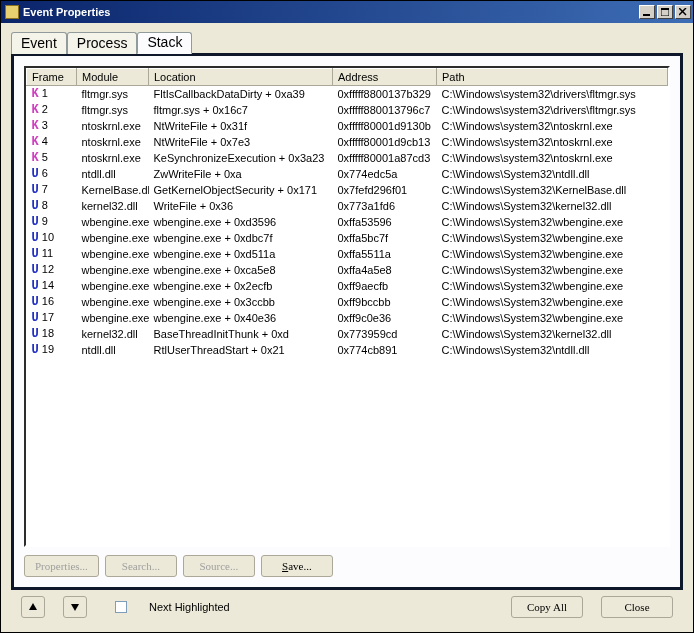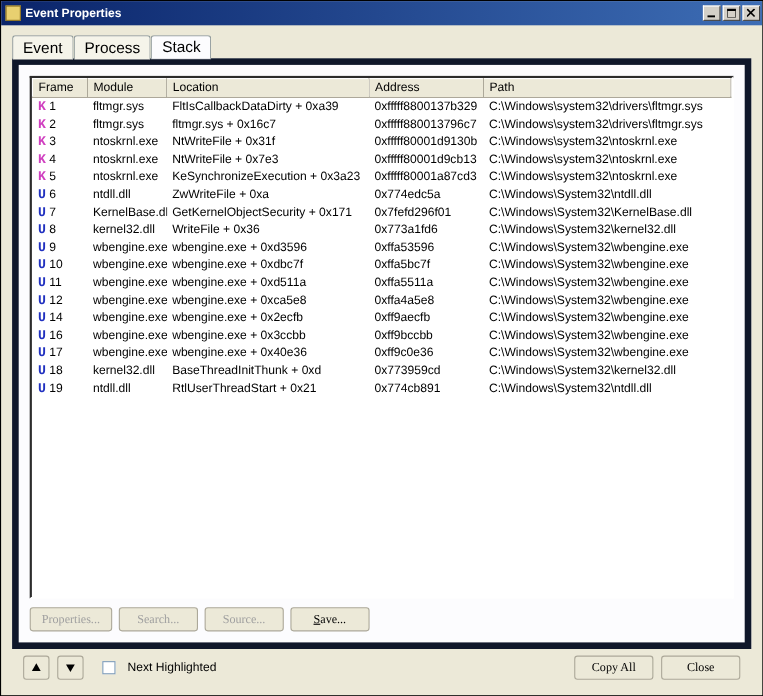--- a/index.html
+++ b/index.html
@@ -50,21 +50,21 @@
     font-size: 14px;
   }
   .tab.active {
     background: #fcfcfe;
     border-bottom: 1px solid #fcfcfe;
     z-index: 2;
     top: 1px;
     padding-top:1px;
   }
   .panel {
-    border: 6px solid #0f172a;
+    border: 3px solid #0f172a;
     background: #fcfcfe;
     flex: 1;
     padding: 10px;
     display:flex; flex-direction:column;
     min-height: 0;
   }
   .listwrap {
     border: 2px inset #fff;
     border-top-color:#808080; border-left-color:#808080;
     background: #fff;
@@ -94,21 +94,21 @@
     background: #ece9d8;
     border: 1px solid #aca899;
     border-radius: 3px;
     font-size:11px;
     font-family: Tahoma;
     padding: 0 10px;
   }
   .btn:disabled { color:#a0a0a0; }
   .bottombar {
     padding: 6px 10px 8px 10px;
-    display:flex; align-items:center; gap:7px;
+    display:flex; align-items:center; gap:18px;
   }
   .arrowbtn {
     width: 24px; height: 22px;
     background: #ece9d8;
     border: 1px solid #aca899;
     border-radius:3px;
     display:flex;align-items:center;justify-content:center;
     font-size:11px;
   }
   .chk { width:12px;height:12px; display:inline-block; background:#fff; border:1px solid #7f9db9; margin-left:10px; margin-right:4px; vertical-align:middle;}

